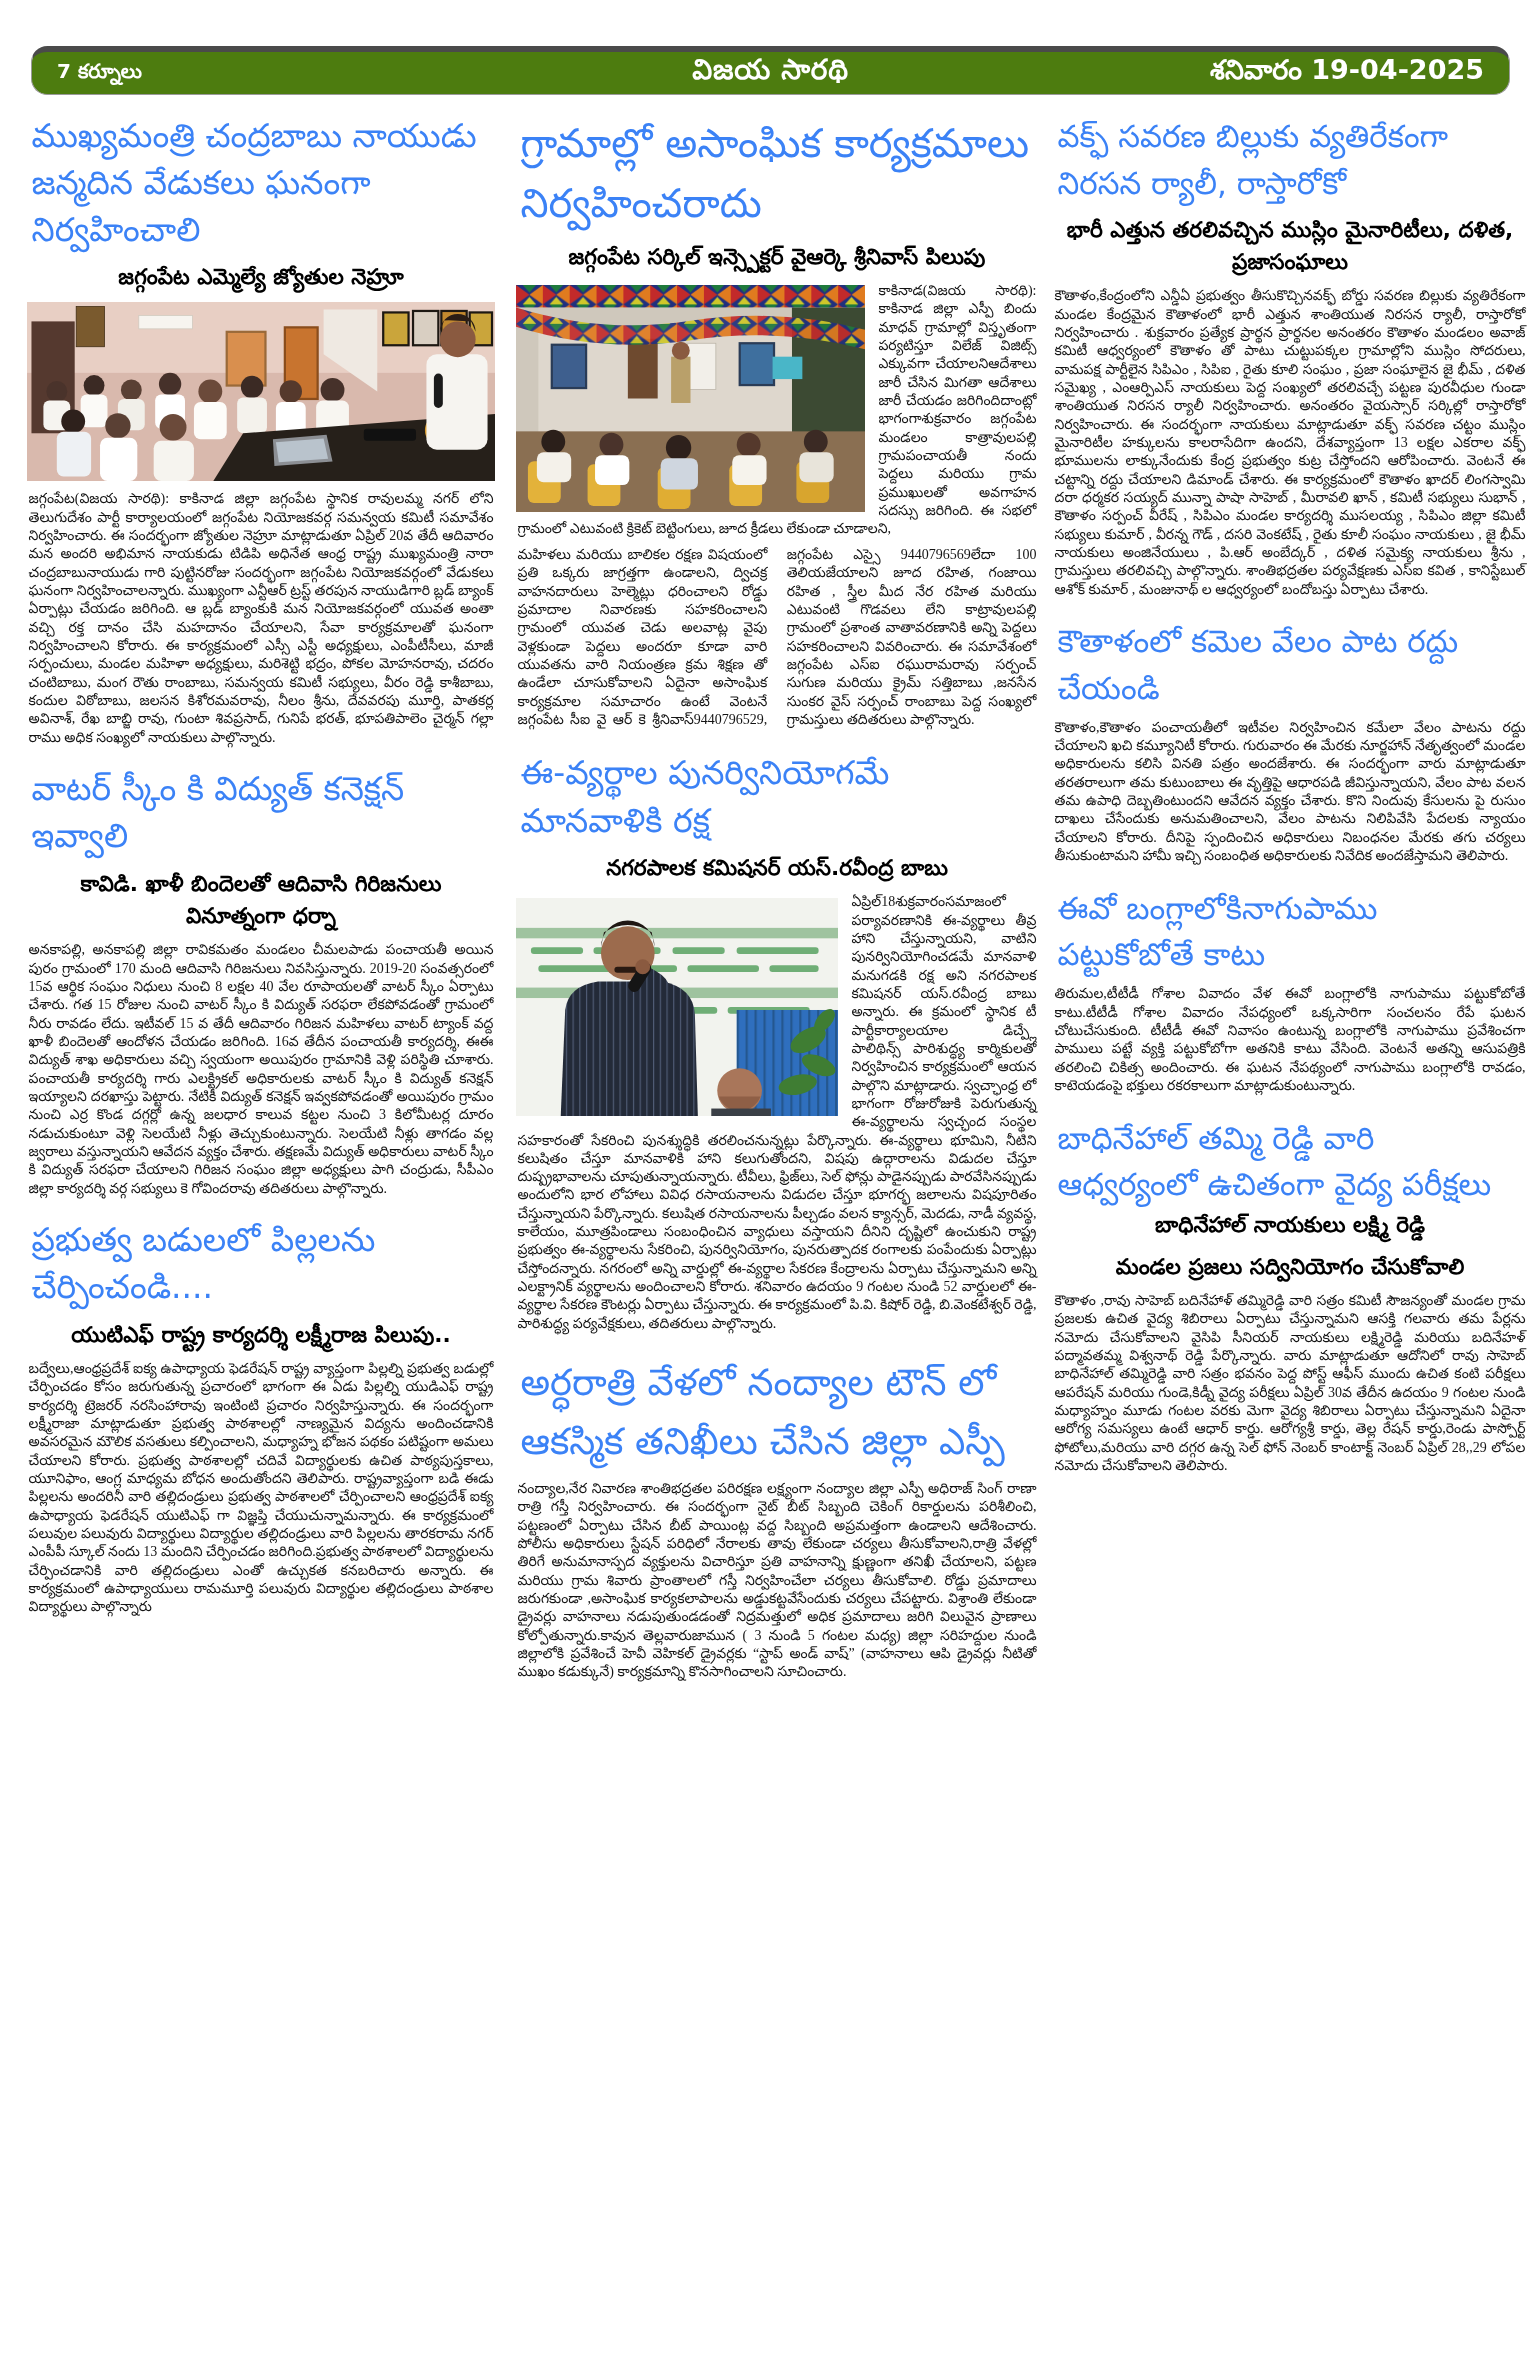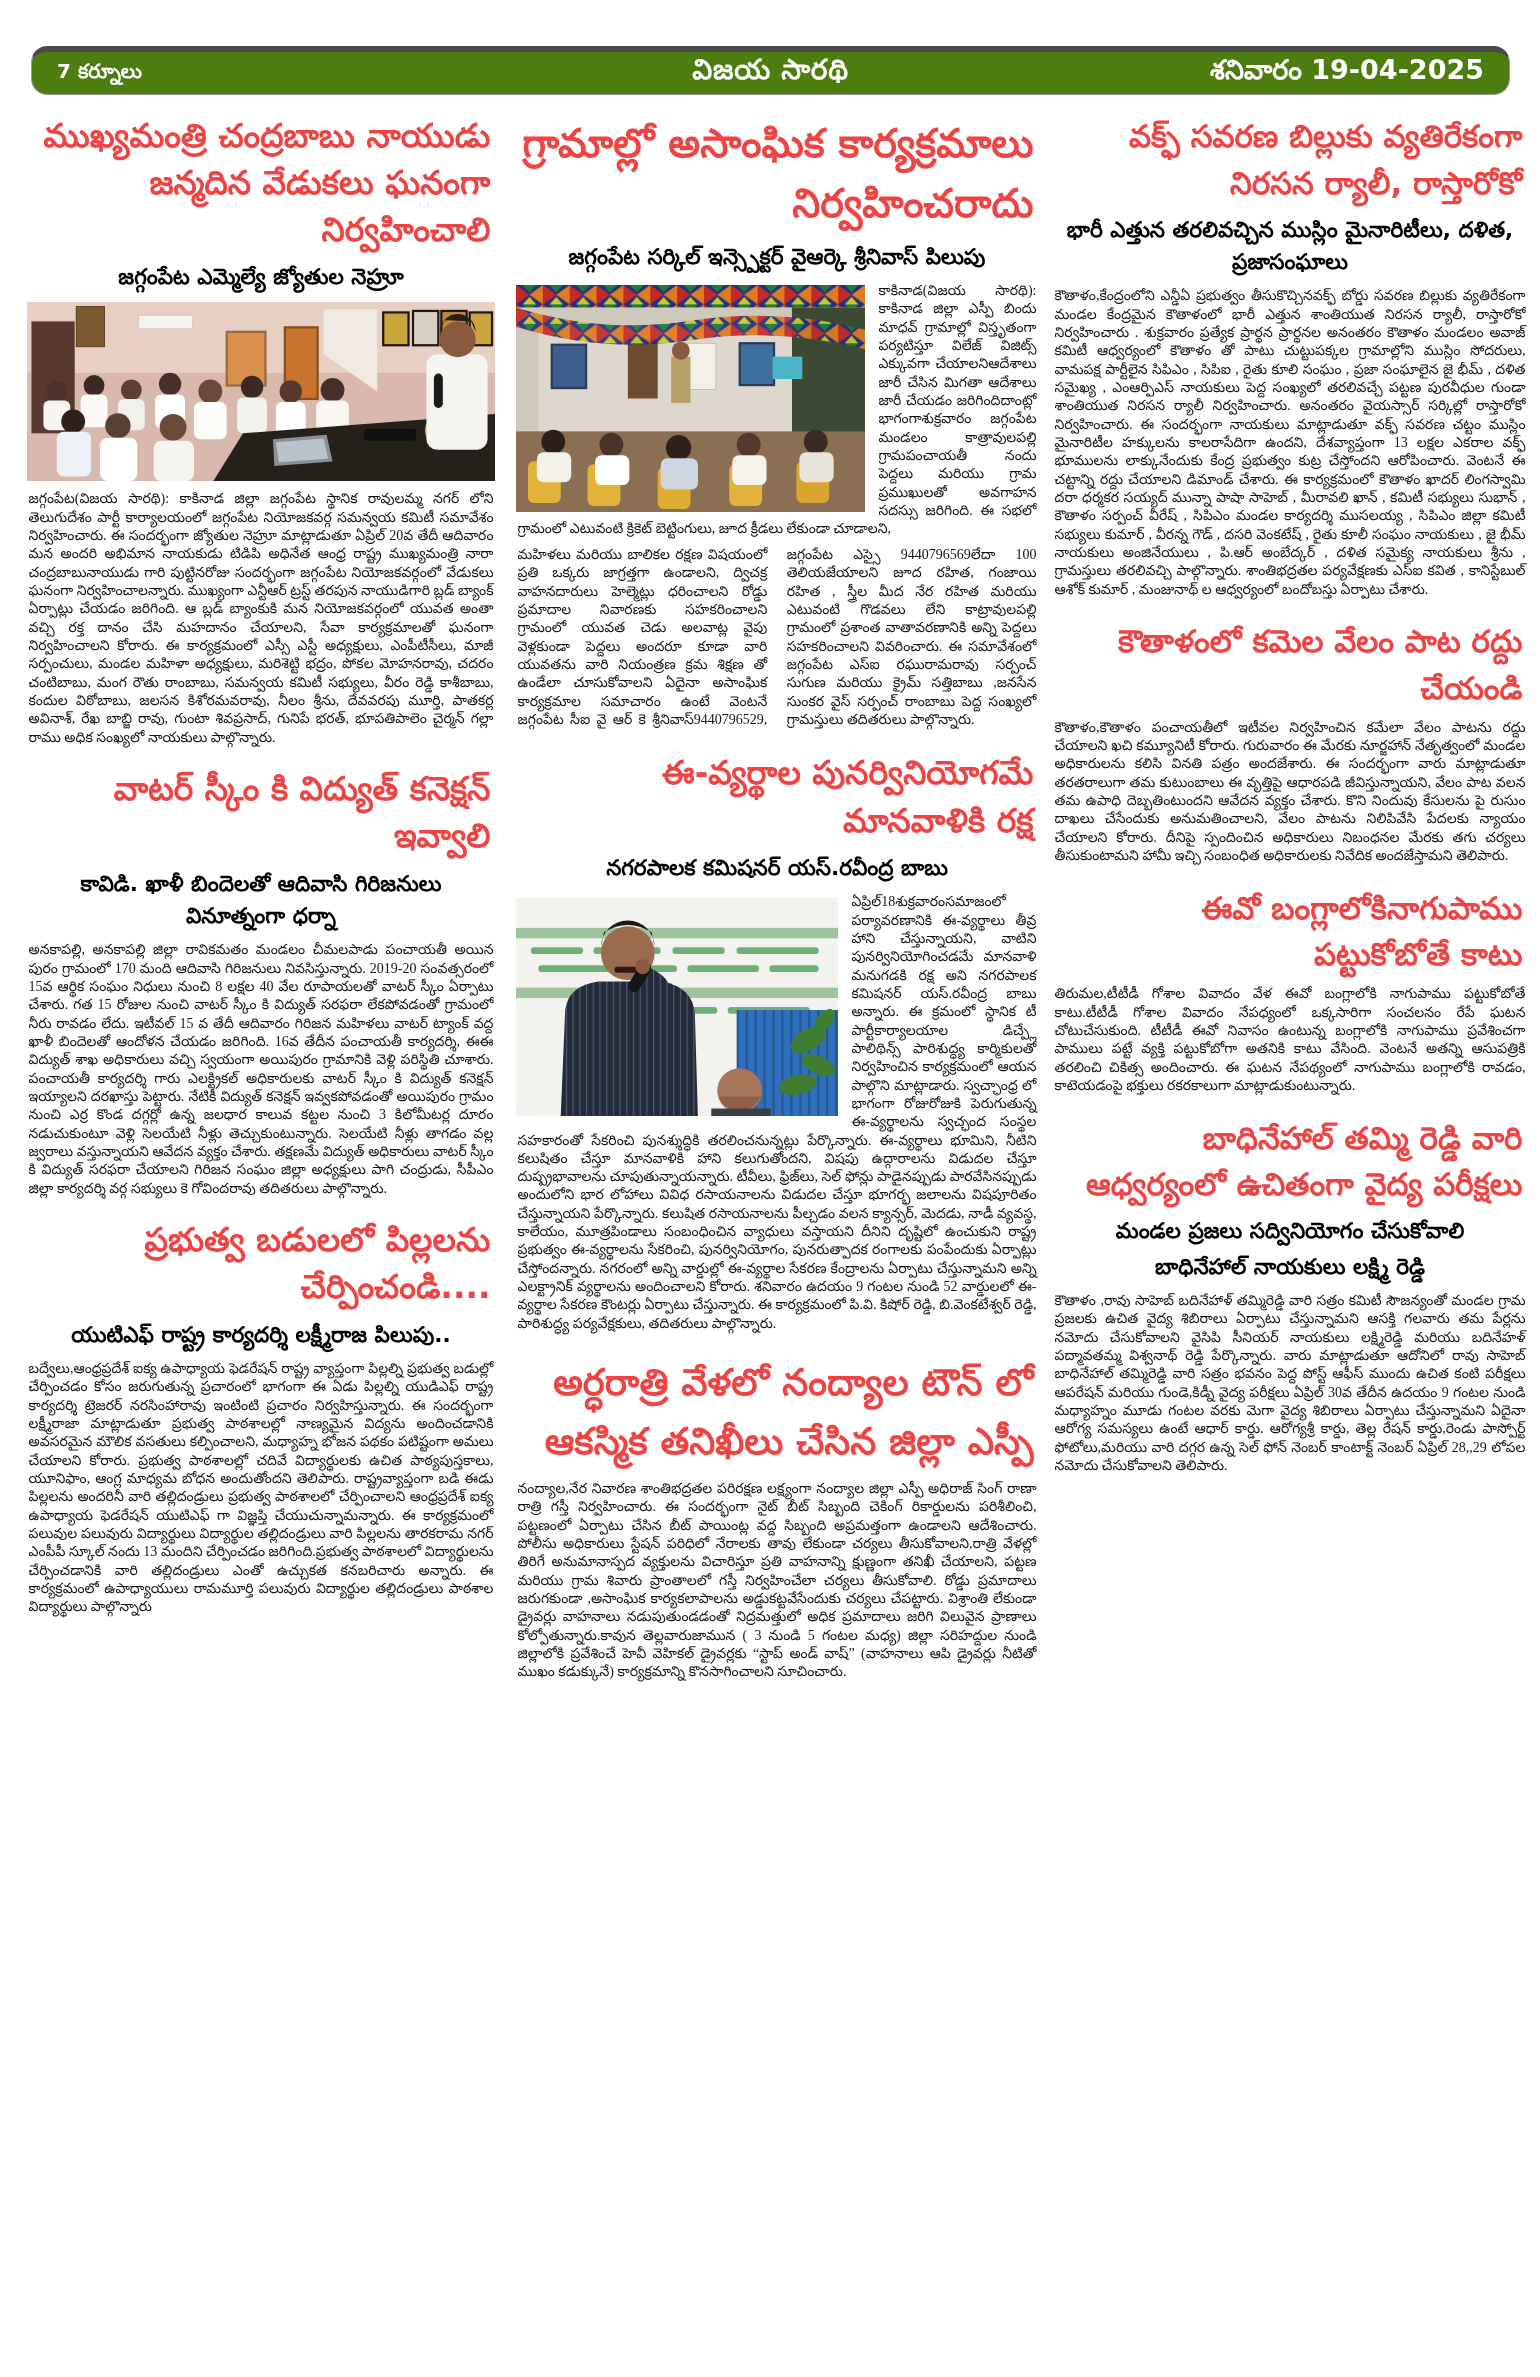--- a/index.html
+++ b/index.html
@@ -14,22 +14,22 @@
   .m-left{flex:1;font-size:20px;text-align:left;}
   .m-center{flex:1.2;font-size:28px;text-align:center;letter-spacing:0.7px;}
   .m-right{flex:1;font-size:27px;text-align:right;}
   
   .col{position:absolute;top:110px;height:2259px;overflow:hidden;}
   .col1{left:27px;width:468px;}
   .col2{left:516px;width:522px;}
   .col3{left:1053px;width:474px;}
   .art{margin-bottom:19.4px;}
   .art:after{content:"";display:block;clear:both;}
-  .headline{font-family:"DejaVu Sans",sans-serif;font-weight:700;text-align:right;
-            color:#ef4444;line-height:1.42;margin:3px 4.5px 7.5px;}
+  .headline{font-family:"DejaVu Sans",sans-serif;font-weight:400;text-align:left;
+            color:#3b82f6;line-height:1.42;margin:3px 4.5px 7.5px;}
   .h-col1{font-size:33px;}
   .h-col2{font-size:40px;line-height:1.5;}
   .h-col2b{font-size:33px;line-height:1.45;}
   .h-col2c{font-size:37px;line-height:1.62;}
   .h-col3{font-size:31px;line-height:1.5;}
   .subhead{font-family:"DejaVu Sans",sans-serif;font-weight:700;font-size:21.6px;
            text-align:center;line-height:1.5;margin:1.5px 7.5px 9px;color:#000;}
   .body-txt{font-size:14px;line-height:1.31;text-align:justify;margin:3px 1.5px 0;}
   .two-col{column-count:2;column-gap:19.4px;}
   .photo-full{width:100%;height:179px;margin:3px 0 9px;display:block;}
@@ -243,21 +243,21 @@
       <div class="body-txt">కౌతాళం,కౌతాళం పంచాయతీలో ఇటీవల నిర్వహించిన కమేలా వేలం పాటను రద్దు చేయాలని ఖచి కమ్యూనిటీ కోరారు. గురువారం ఈ మేరకు నూర్జహాన్ నేతృత్వంలో మండల అధికారులను కలిసి వినతి పత్రం అందజేశారు. ఈ సందర్భంగా వారు మాట్లాడుతూ తరతరాలుగా తమ కుటుంబాలు ఈ వృత్తిపై ఆధారపడి జీవిస్తున్నాయని, వేలం పాట వలన తమ ఉపాధి దెబ్బతింటుందని ఆవేదన వ్యక్తం చేశారు. కొని నిందువు కేసులను పై రుసుం దాఖలు చేసేందుకు అనుమతించాలని, వేలం పాటను నిలిపివేసి పేదలకు న్యాయం చేయాలని కోరారు. దీనిపై స్పందించిన అధికారులు నిబంధనల మేరకు తగు చర్యలు తీసుకుంటామని హామీ ఇచ్చి సంబంధిత అధికారులకు నివేదిక అందజేస్తామని తెలిపారు.</div>
     </div>
 
     <div class="art">
       <div class="headline h-col3">ఈవో బంగ్లాలోకినాగుపాము పట్టుకోబోతే కాటు</div>
       <div class="body-txt">తిరుమల,టీటీడీ గోశాల వివాదం వేళ ఈవో బంగ్లాలోకి నాగుపాము పట్టుకోబోతే కాటు.టీటీడీ గోశాల వివాదం నేపధ్యంలో ఒక్కసారిగా సంచలనం రేపే ఘటన చోటుచేసుకుంది. టీటీడీ ఈవో నివాసం ఉంటున్న బంగ్లాలోకి నాగుపాము ప్రవేశించగా పాములు పట్టే వ్యక్తి పట్టుకోబోగా అతనికి కాటు వేసింది. వెంటనే అతన్ని ఆసుపత్రికి తరలించి చికిత్స అందించారు. ఈ ఘటన నేపథ్యంలో నాగుపాము బంగ్లాలోకి రావడం, కాటెయడంపై భక్తులు రకరకాలుగా మాట్లాడుకుంటున్నారు.</div>
     </div>
 
     <div class="art">
       <div class="headline h-col3">బాధినేహాల్ తమ్మి రెడ్డి వారి ఆధ్వర్యంలో  ఉచితంగా వైద్య పరీక్షలు</div>
+      <div class="subhead" style="margin-top:-6px;">బాధినేహాల్ నాయకులు లక్ష్మి రెడ్డి</div>
       <div class="subhead">మండల ప్రజలు సద్వినియోగం చేసుకోవాలి</div>
-      <div class="subhead" style="margin-top:-6px;">బాధినేహాల్ నాయకులు లక్ష్మి రెడ్డి</div>
       <div class="body-txt">కౌతాళం ,రావు సాహెబ్ బదినేహాళ్ తమ్మిరెడ్డి వారి సత్రం కమిటీ సౌజన్యంతో మండల గ్రామ ప్రజలకు ఉచిత వైద్య శిబిరాలు ఏర్పాటు చేస్తున్నామని ఆసక్తి గలవారు తమ పేర్లను నమోదు చేసుకోవాలని వైసిపి సీనియర్ నాయకులు లక్ష్మిరెడ్డి మరియు బదినేహళ్ పద్మావతమ్మ విశ్వనాథ్ రెడ్డి పేర్కొన్నారు. వారు మాట్లాడుతూ ఆదోనిలో రావు సాహెబ్ బాధినేహాల్ తమ్మిరెడ్డి వారి సత్రం భవనం పెద్ద పోస్ట్ ఆఫీస్ ముందు ఉచిత కంటి పరీక్షలు ఆపరేషన్ మరియు గుండె,కిడ్నీ వైద్య పరీక్షలు ఏప్రిల్ 30వ తేదీన ఉదయం 9 గంటల నుండి మధ్యాహ్నం మూడు గంటల వరకు  మెగా వైద్య శిబిరాలు ఏర్పాటు చేస్తున్నామని ఏదైనా ఆరోగ్య సమస్యలు ఉంటే ఆధార్ కార్డు. ఆరోగ్యశ్రీ కార్డు, తెల్ల రేషన్ కార్డు,రెండు పాస్పోర్ట్ ఫోటోలు,మరియు వారి దగ్గర ఉన్న సెల్ ఫోన్ నెంబర్ కాంటాక్ట్ నెంబర్ ఏప్రిల్ 28,,29 లోపల నమోదు చేసుకోవాలని తెలిపారు.</div>
     </div>
 
   </div>
 
 </div>
 
 
 </body></html>

